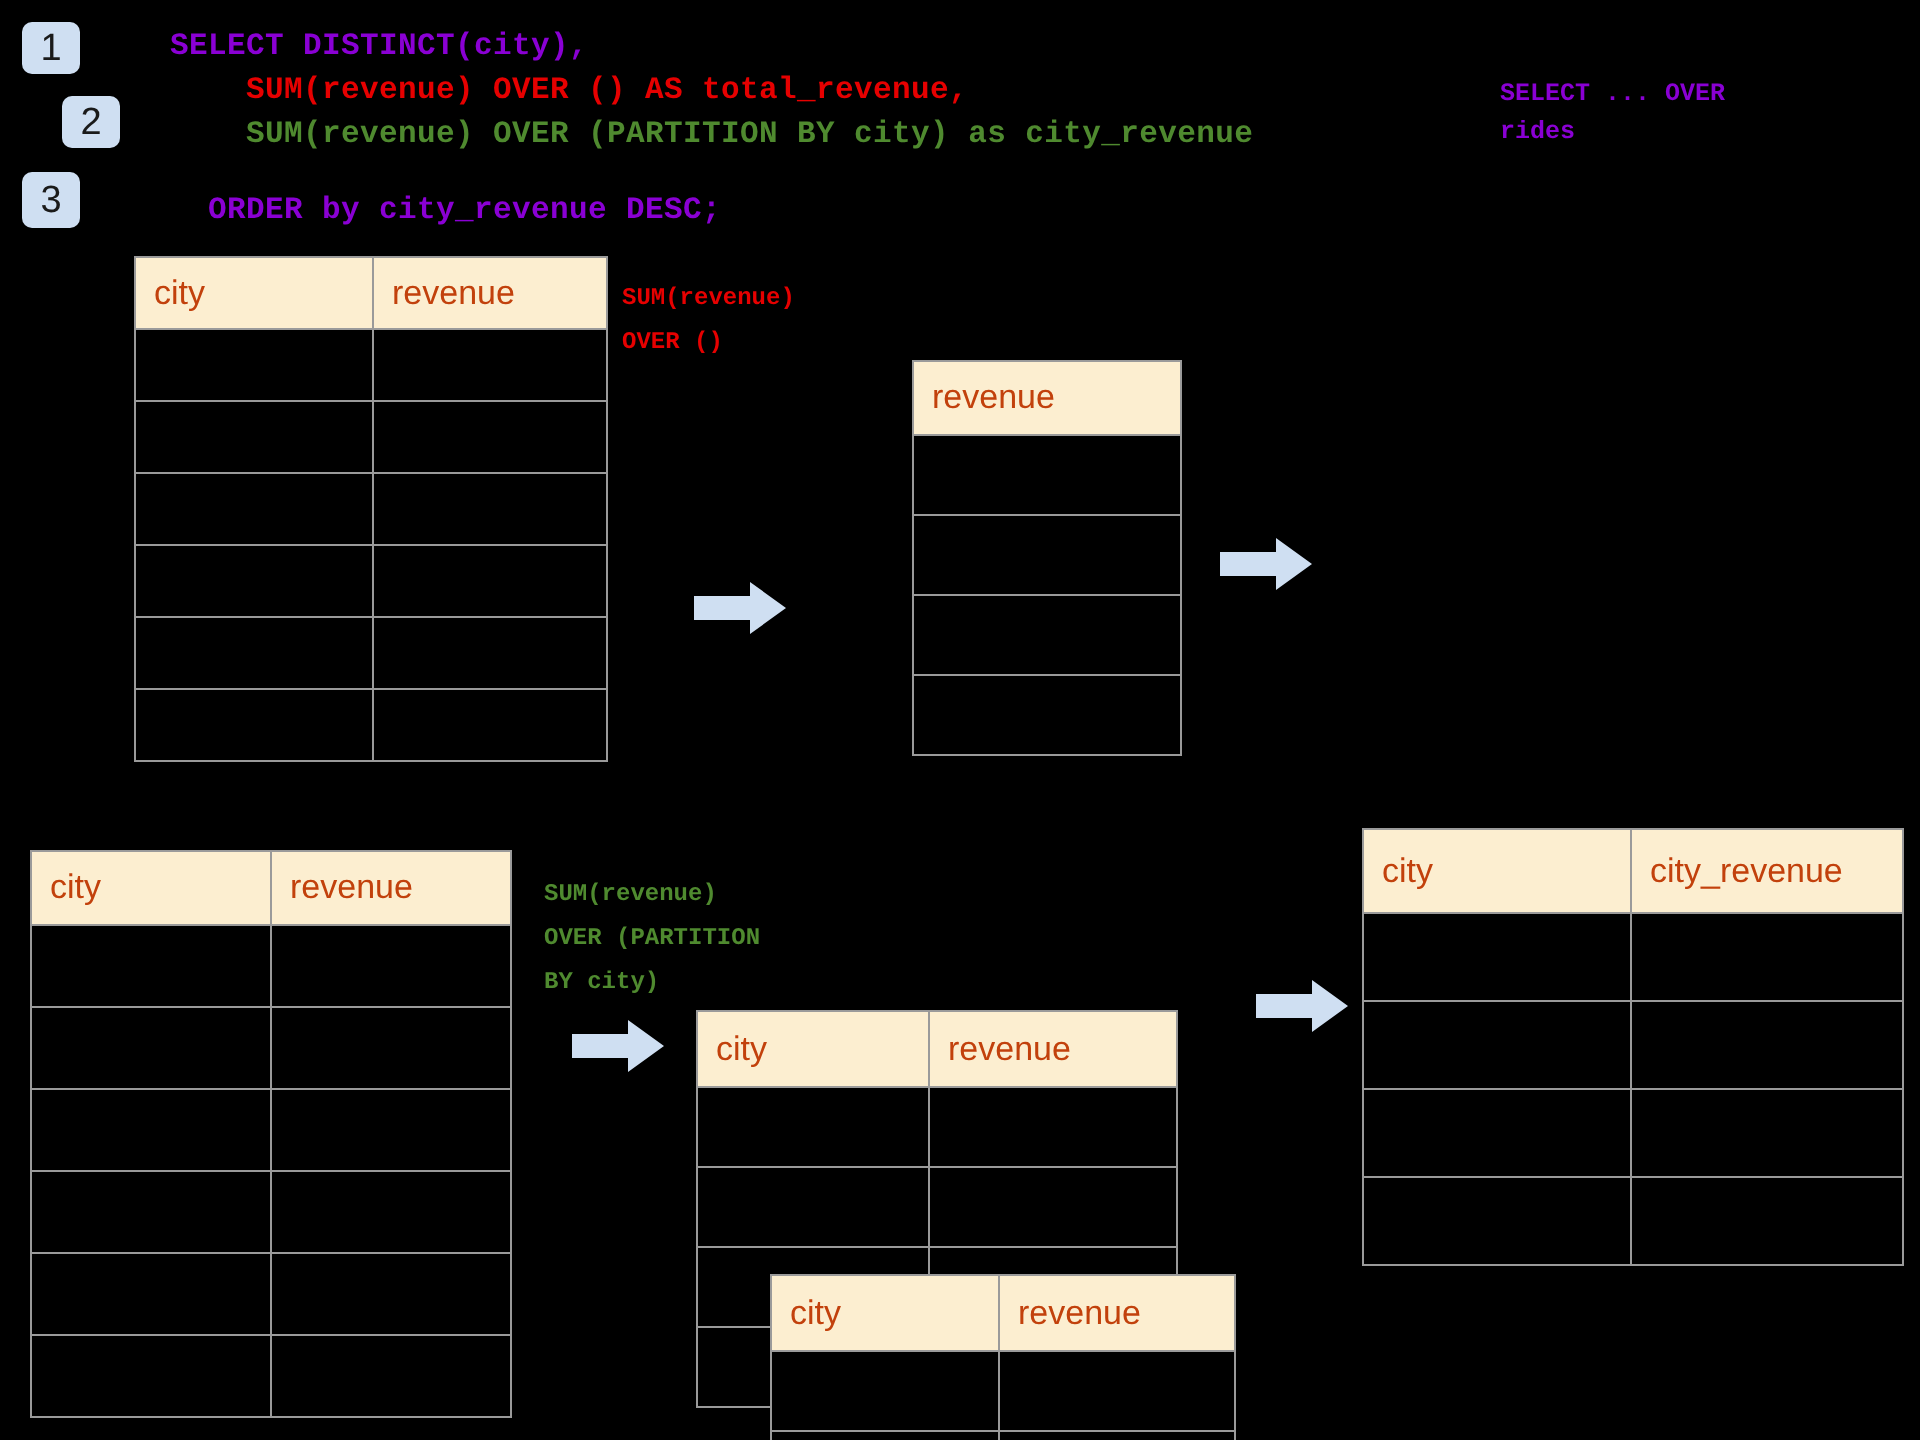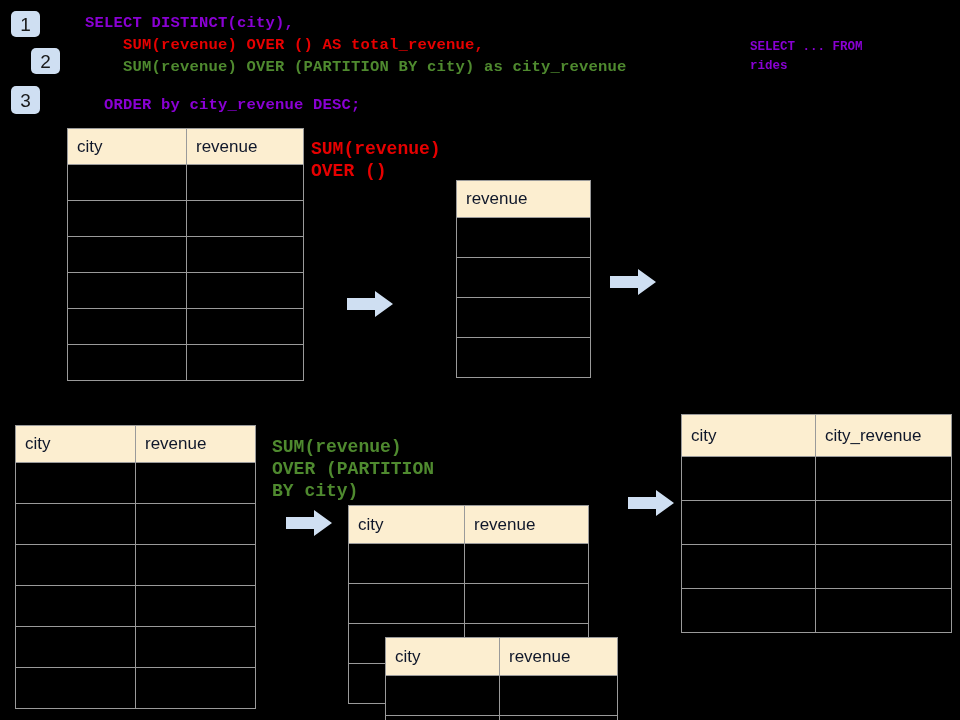--- a/index.html
+++ b/index.html
@@ -41,21 +41,21 @@
     white-space: pre;
     line-height: 21.5px;
   }
   .sql-purple { color: #8a00d4; }
   .sql-red    { color: #e60000; }
   .sql-green  { color: #4f8a2f; }
 
   .annot {
     position: absolute;
     font-family: "Liberation Mono", "DejaVu Sans Mono", monospace;
-    font-size: 18px;
+    font-size: 12px;
     font-weight: bold;
     white-space: pre;
     line-height: 22px;
   }
   .annot-red    { color: #e60000; }
   .annot-green  { color: #4f8a2f; }
   .annot-purple { color: #8a00d4; font-size: 12.5px; line-height: 19px; }
 
   
   .tbl {
@@ -66,21 +66,21 @@
     box-sizing: border-box;
   }
   .tbl td, .tbl th {
     border: 1px solid #9a9a9a;
     padding: 0;
     box-sizing: border-box;
     background: #000000;
   }
   .tbl th {
     background: #fceed0;
-    color: #0f172a;
+    color: #c2410c;
     font-family: "Liberation Sans", sans-serif;
     font-weight: normal;
     font-size: 17px;
     text-align: left;
     padding: 0 9px;
     border: 1px solid #9a9a9a;
   }
 
   
   .arrow {
@@ -93,21 +93,21 @@
 <div id="canvas">
 
 <div class="badge" style="left: 11px; top: 11px; width: 29px; height: 26px;">1</div>
     <div class="badge" style="left: 31px; top: 48px; width: 29px; height: 26px;">2</div>
     <div class="badge" style="left: 11px; top: 86px; width: 29px; height: 28px;">3</div>
     <div class="sql sql-purple" style="left: 85px; top: 13px;">SELECT DISTINCT(city),</div>
     <div class="sql sql-green" style="left: 85px; top: 57px;">    SUM(revenue) OVER (PARTITION BY city) as city_revenue</div>
     <div class="sql sql-red" style="left: 85px; top: 35px;">    SUM(revenue) OVER () AS total_revenue,</div>
     <div class="sql sql-purple" style="left: 85px; top: 80px; margin-top: 48px;">  FROM rides</div>
     <div class="sql sql-purple" style="left: 85px; top: 95px;">  ORDER by city_revenue DESC;</div>
-    <div class="annot annot-purple" style="left: 750px; top: 38px;">SELECT ... FROM
+    <div class="annot annot-purple" style="left: 750px; top: 38px;">SELECT ... OVER
 rides</div>
     <div class="annot annot-red" style="left: 311px; top: 138px;">SUM(revenue)
 OVER ()</div>
     <div class="annot annot-green" style="left: 272px; top: 436px;">SUM(revenue)
 OVER (PARTITION
 BY city)</div>
     <table class="tbl" style="left: 67px; top: 128px; width: 236px;">
       <thead>
         <tr>
           <th style="height: 36px; width: 119px;">city</th>

